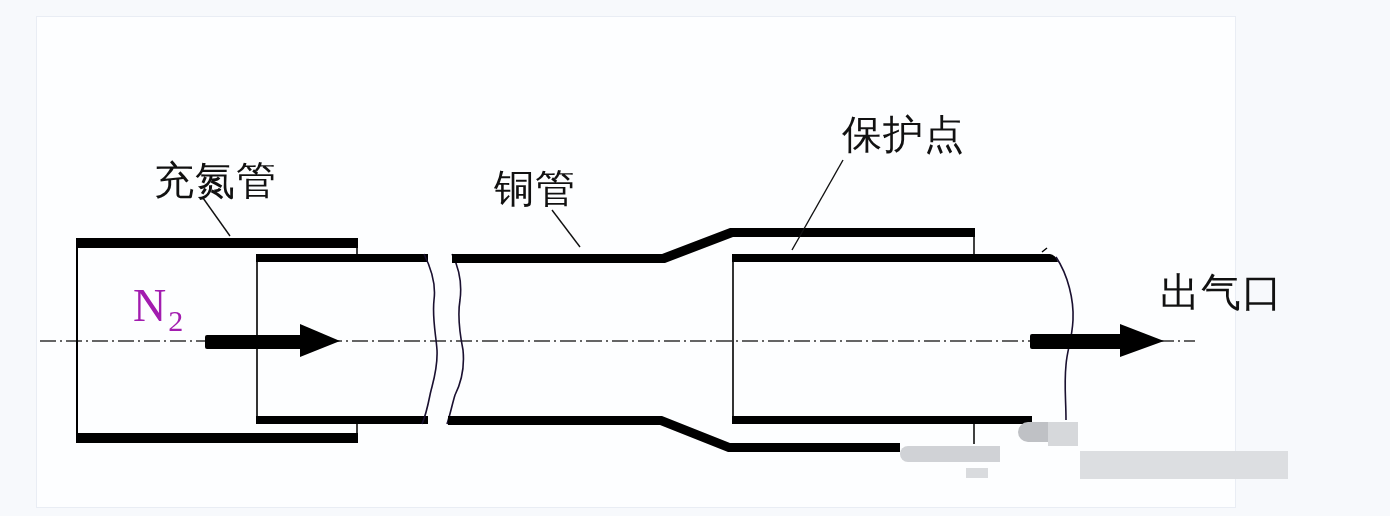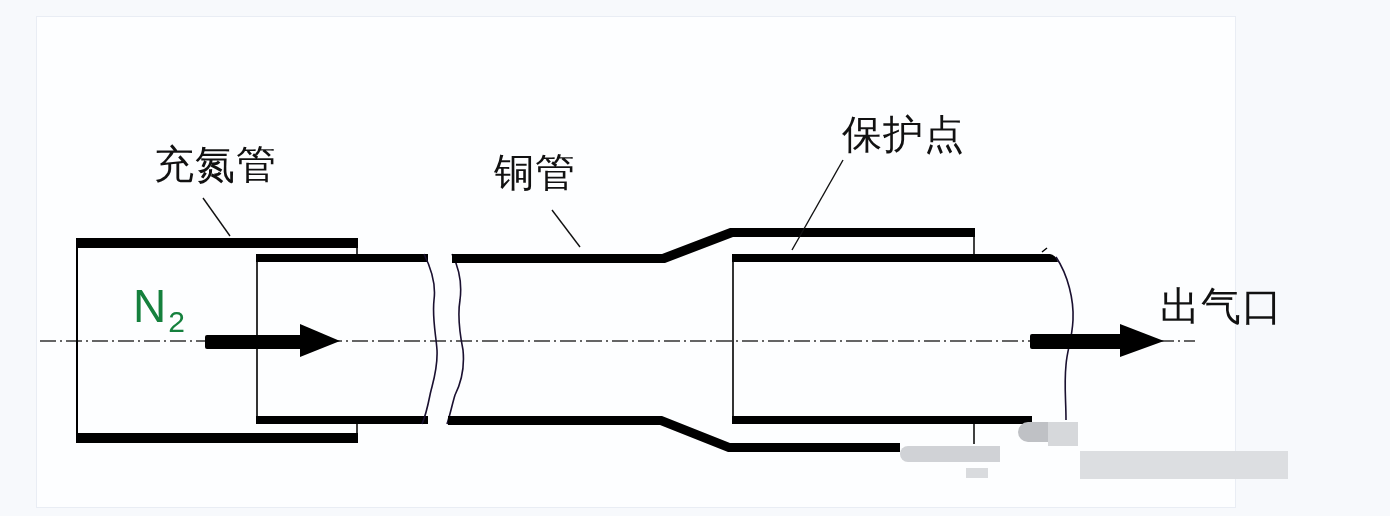--- a/index.html
+++ b/index.html
@@ -18,22 +18,22 @@
     svg.diagram { position: absolute; left: 0; top: 0; }
     .label {
       position: absolute;
       font-family: "DejaVu Sans", sans-serif;
       font-size: 40px; color: #111;
       line-height: 1; white-space: nowrap;
       letter-spacing: 1px;
     }
     .n2 {
       position: absolute; left: 133px; top: 283px;
-      font-family: Liberation Sans, sans-serif;
-      font-size: 46px; color: #15803d; line-height: 1;
+      font-family: Liberation Serif, serif;
+      font-size: 46px; color: #a21caf; line-height: 1;
     }
     .n2 .sub { font-size: 30px; position: relative; top: 10px; margin-left: 2px; }
     .blur-patch { position: absolute; background: #d2d4d8; }
   </style>
 </head>
 <body>
 
 <div class="frame"></div>
 
 <svg class="diagram" width="1390" height="516" viewBox="0 0 1390 516">
@@ -89,17 +89,17 @@
     <polygon points="1120,324 1164,341 1120,357"></polygon>
   </g>
 </svg>
 
 <div class="blur-patch" style="left:1018px;top:422px;width:30px;height:20px;background:#bfc1c5;border-radius:10px 0 0 10px;"></div>
 <div class="blur-patch" style="left:1048px;top:422px;width:30px;height:24px;background:#d6d8db;"></div>
 <div class="blur-patch" style="left:900px;top:446px;width:100px;height:16px;background:#d0d2d6;border-radius:8px 0 0 8px;"></div>
 <div class="blur-patch" style="left:966px;top:468px;width:22px;height:10px;background:#d9dbde;"></div>
 <div class="blur-patch" style="left:1080px;top:451px;width:208px;height:28px;background:#dcdee1;"></div>
 
-<div class="label" style="left:154px;top:144px;">充氮管</div>
-<div class="label" style="left:494px;top:152px;">铜管</div>
+<div class="label" style="left:154px;top:160px;">充氮管</div>
+<div class="label" style="left:494px;top:168px;">铜管</div>
 <div class="label" style="left:842px;top:114px;">保护点</div>
-<div class="label" style="left:1160px;top:286px;">出气口</div>
+<div class="label" style="left:1160px;top:272px;">出气口</div>
 <div class="n2"><span>N</span><span class="sub">2</span></div>
 
 </body></html>

